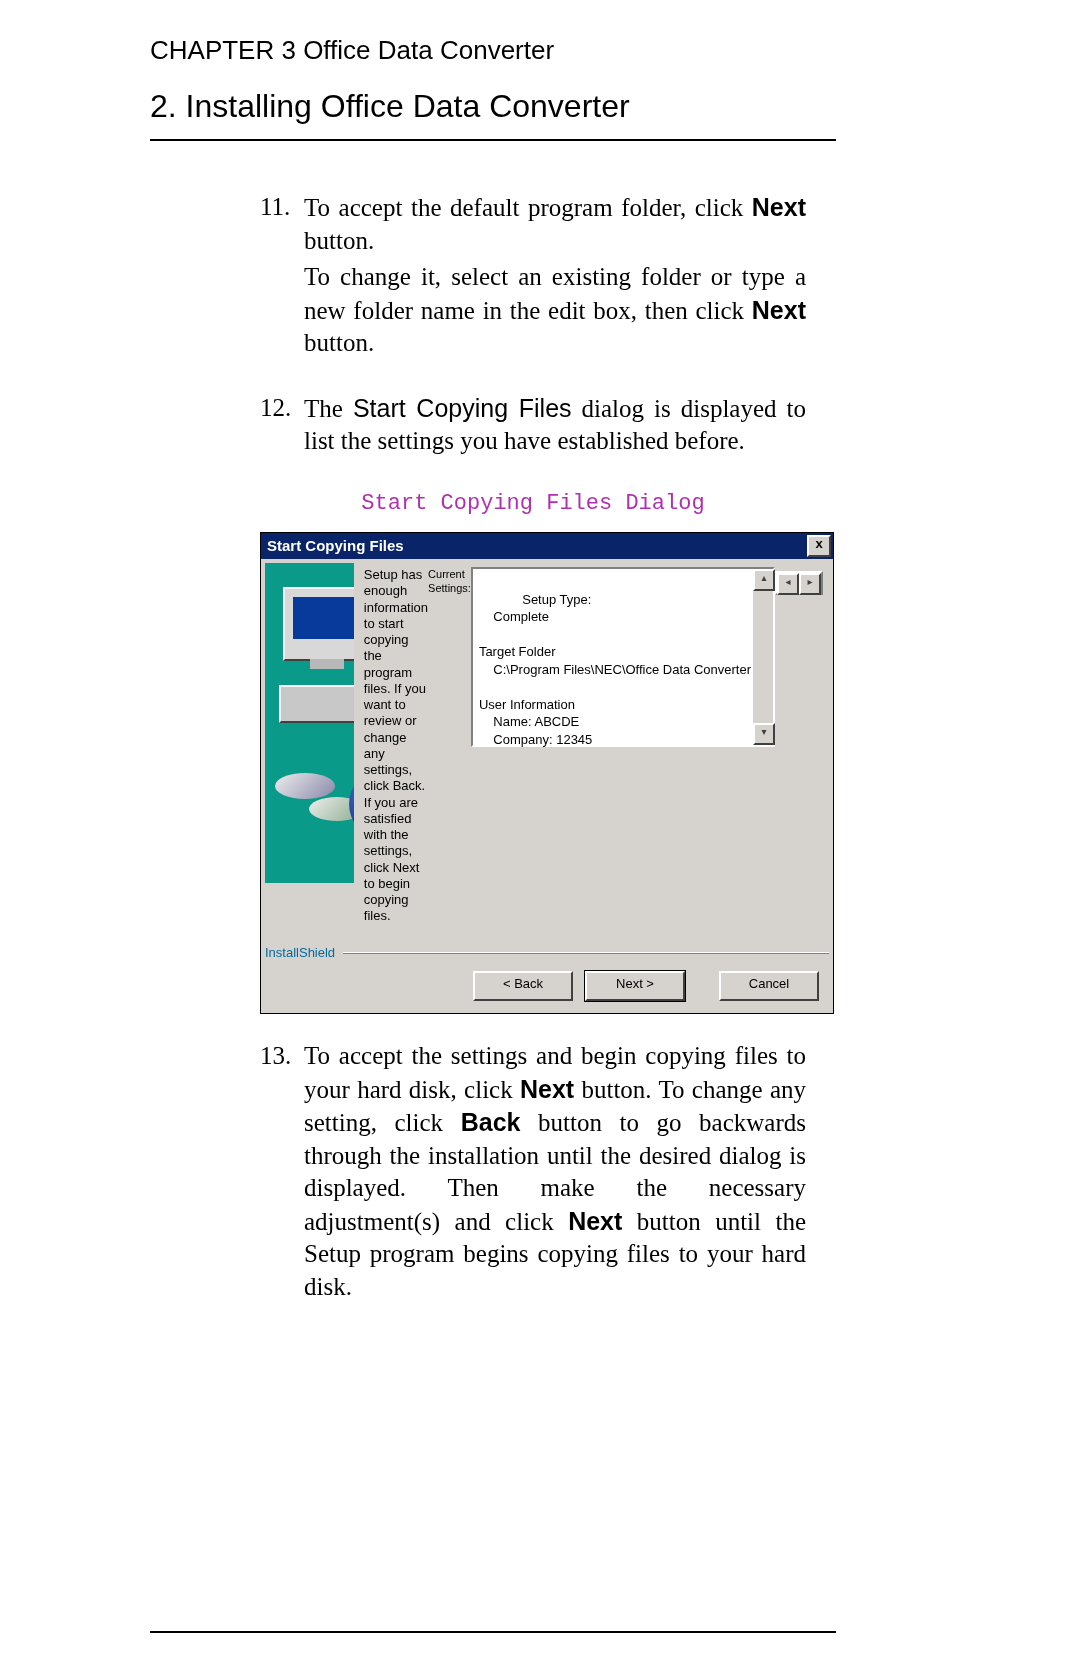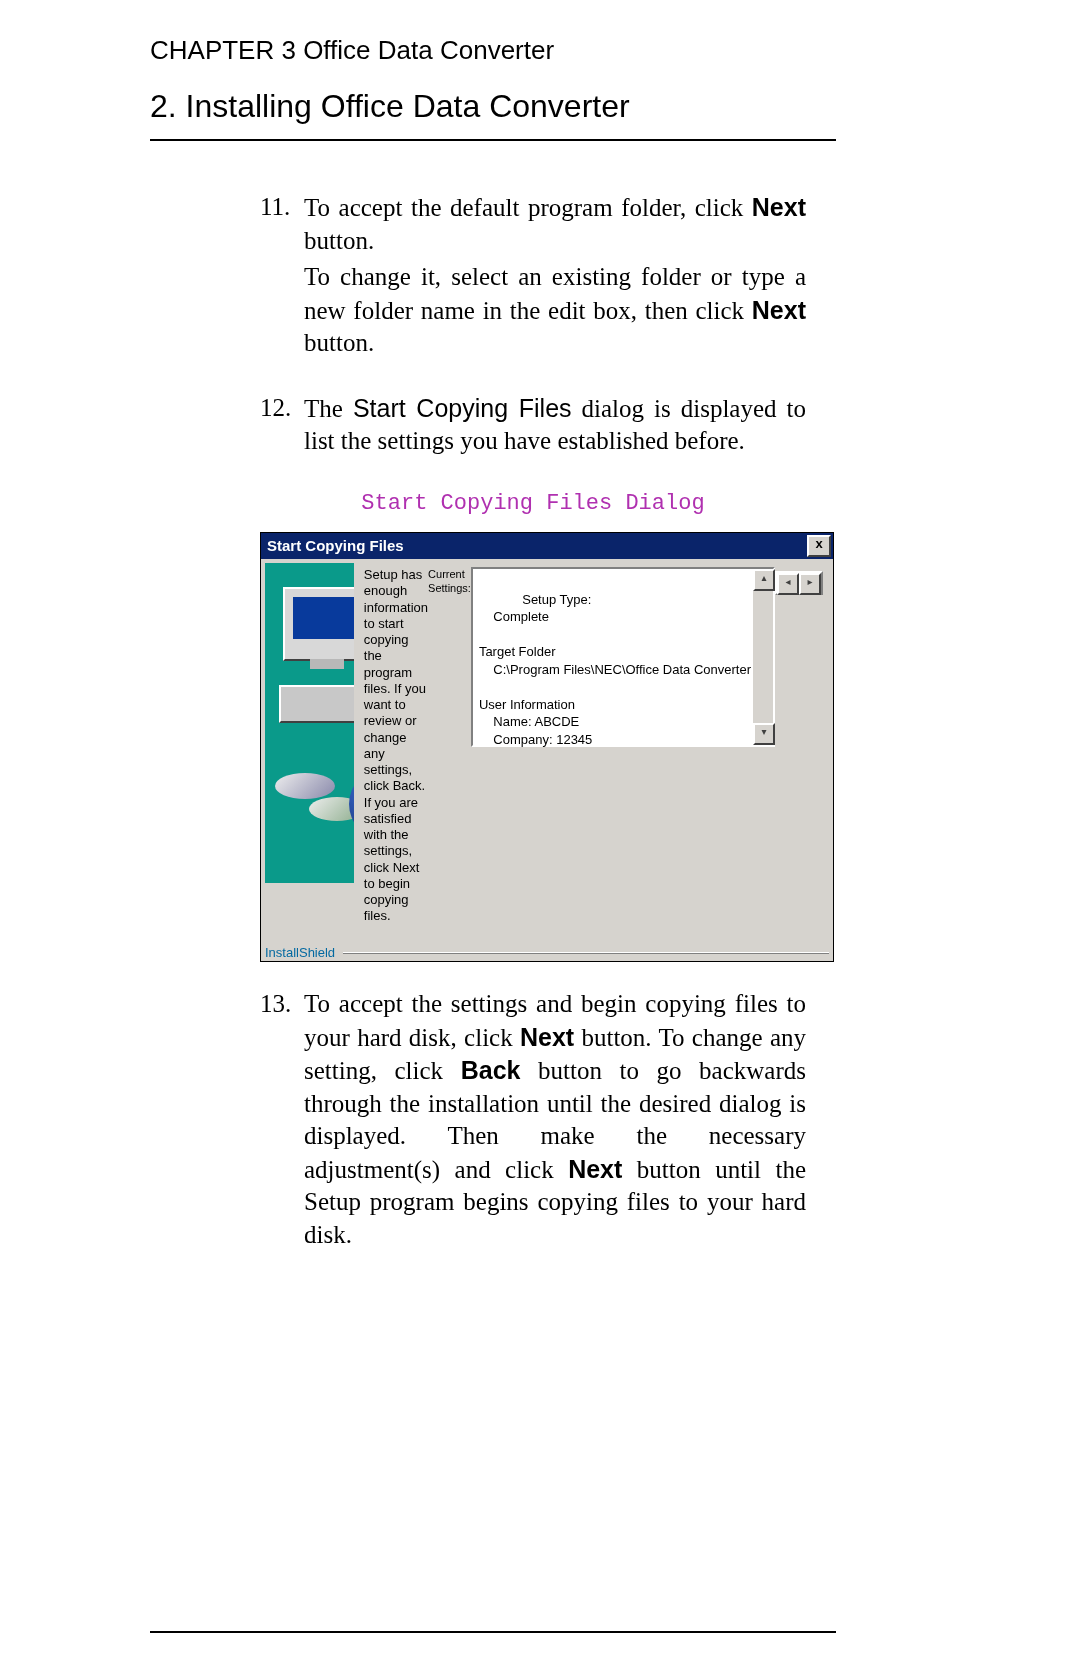--- a/index.html
+++ b/index.html
@@ -113,20 +113,25 @@
           <div class="hbar">
             <div class="sbtn">◂</div>
             <div class="sbtn">▸</div>
           </div>
         </div>
       </div>
       <div class="brand-row">
         <span class="brand">InstallShield</span>
         <span class="ln"></span>
       </div>
+      <div class="btnrow">
+        <div class="wbtn">&lt; Back</div>
+        <div class="wbtn def">Next &gt;</div>
+        <div class="wbtn" style="margin-left:22px">Cancel</div>
+      </div>
     </div>
 
     <div class="step">
       <div class="step-num">13.</div>
       <div class="step-body">
         <p>
           <span>To accept the settings and begin copying files to your hard disk, click </span><b style="font-family:Arial">Next</b><span> button. To change any setting, click </span><b style="font-family:Arial">Back</b><span> button to go backwards through the installation until the desired dialog is displayed. Then make the necessary adjustment(s) and click </span><b style="font-family:Arial">Next</b><span> button until the Setup program begins copying files to your hard disk.</span>
         </p>
       </div>
     </div>

